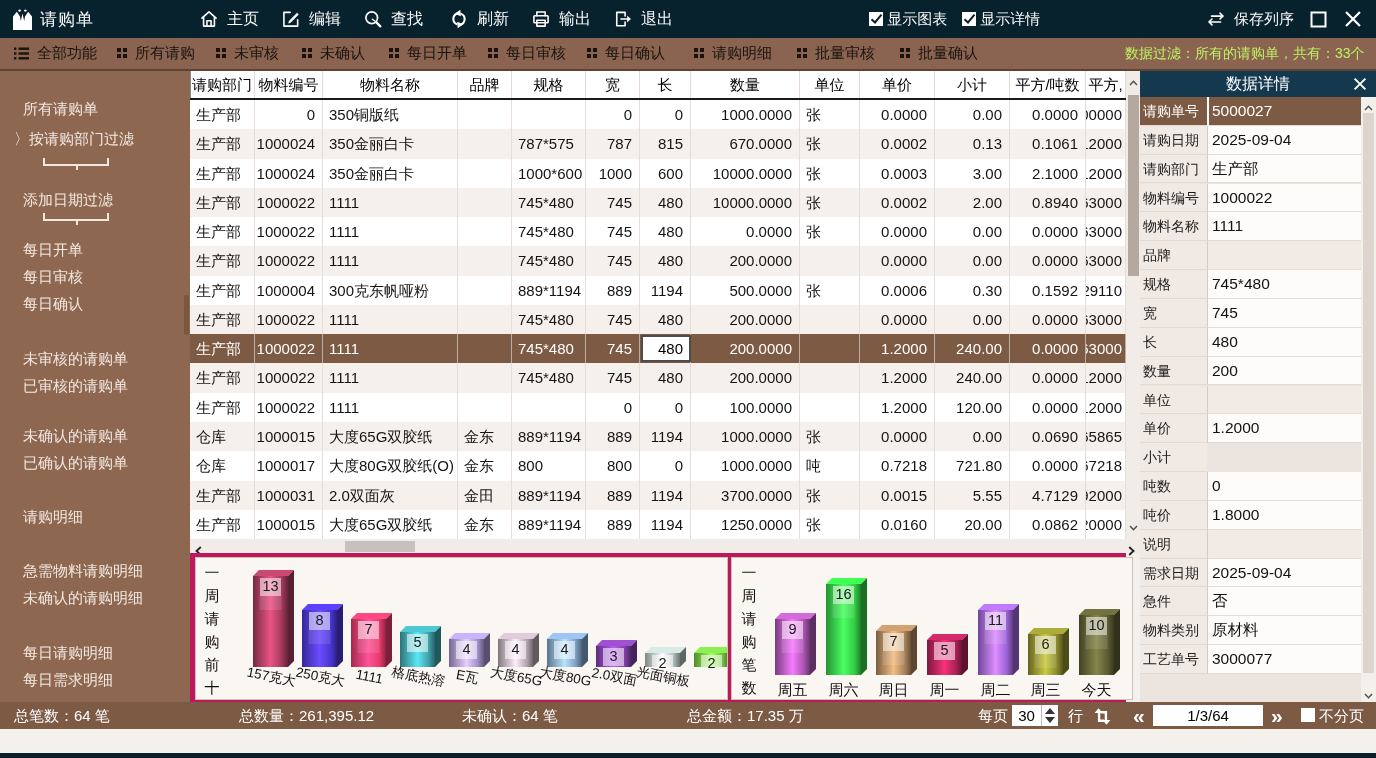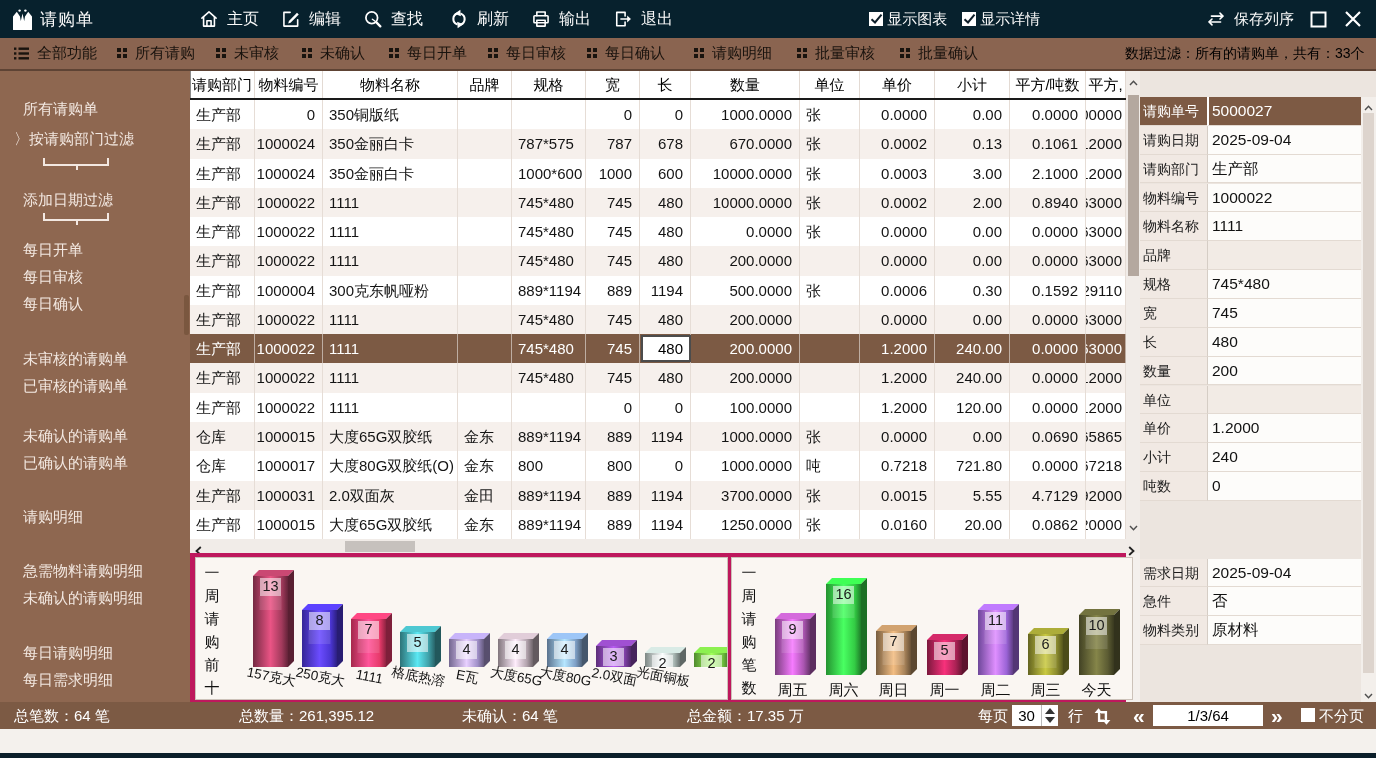--- a/index.html
+++ b/index.html
@@ -187,21 +187,21 @@
           </g>
         </svg>批量审核</div>
 <div class="bmenu" style="left:900px"><svg class="ic" width="11" height="11" viewBox="0 0 11 11">
           <g fill="#19130e">
             <rect x="0" y="0" width="4" height="4"></rect>
             <rect x="6" y="0" width="4" height="4"></rect>
             <rect x="0" y="6" width="4" height="4"></rect>
             <rect x="6" y="6" width="4" height="4"></rect>
           </g>
         </svg>批量确认</div>
-<div class="bmenu" style="left:1125px;color:#000000;font-size:14px">数据过滤：所有的请购单，共有：33个</div>
+<div class="bmenu" style="left:1125px;color:#bef264;font-size:14px">数据过滤：所有的请购单，共有：33个</div>
 </div>
 <div id="sidebar" class="abs">
 <div class="snav" style="left:23px;top:29px">所有请购单</div>
 <div class="snav" style="left:14px;top:59px">〉按请购部门过滤</div>
 <div class="snav" style="left:23px;top:120px">添加日期过滤</div>
 <div class="snav" style="left:23px;top:170px">每日开单</div>
 <div class="snav" style="left:23px;top:197px">每日审核</div>
 <div class="snav" style="left:23px;top:224px">每日确认</div>
 <div class="snav" style="left:23px;top:279px">未审核的请购单</div>
 <div class="snav" style="left:23px;top:306px">已审核的请购单</div>
@@ -247,21 +247,21 @@
 <div class="cell cr" style="left:820px;width:76px">0.0000</div>
 <div class="cell cr" style="left:896px;width:40px;direction:rtl;padding-right:3px">00000</div>
 </div>
 <div class="row" style="top:58.27px;background:#f6f0ec">
 <div class="cell cl" style="left:0px;width:65px">生产部</div>
 <div class="cell cr" style="left:65px;width:68px">1000024</div>
 <div class="cell cl" style="left:133px;width:135px">350金丽白卡</div>
 <div class="cell cl" style="left:268px;width:54px"></div>
 <div class="cell cl" style="left:322px;width:74px">787*575</div>
 <div class="cell cr" style="left:396px;width:54px">787</div>
-<div class="cell cr" style="left:450px;width:51px">678</div>
+<div class="cell cr" style="left:450px;width:51px">815</div>
 <div class="cell cr" style="left:501px;width:109px">670.0000</div>
 <div class="cell cl" style="left:610px;width:60px">张</div>
 <div class="cell cr" style="left:670px;width:75px">0.0002</div>
 <div class="cell cr" style="left:745px;width:75px">0.13</div>
 <div class="cell cr" style="left:820px;width:76px">0.1061</div>
 <div class="cell cr" style="left:896px;width:40px;direction:rtl;padding-right:3px">12000</div>
 </div>
 <div class="row" style="top:87.54px;background:#fff">
 <div class="cell cl" style="left:0px;width:65px">生产部</div>
 <div class="cell cr" style="left:65px;width:68px">1000024</div>
@@ -700,20 +700,23 @@
             <polygon points="382,57 388,51 388,111 382,117" fill="#32321c"></polygon>
             <rect x="347" y="57" width="35" height="60" fill="url(#g400_6)"></rect>
             <rect x="354" y="59" width="21" height="18" fill="#fff" opacity="0.55"></rect>
             <rect x="353.5" y="77" width="22" height="14" fill="#fff" opacity="0.12"></rect>
             <text x="364.5" y="72" font-size="14.5" fill="#1a1a1a" text-anchor="middle" font-family="Liberation Sans,sans-serif">10</text>
             <text x="364.5" y="137" font-size="15" fill="#111" text-anchor="middle" font-family="Liberation Sans,sans-serif">今天</text>
           </svg></div>
 </div>
 </div>
 <div id="detail" class="abs">
+<div id="dhead">数据详情<svg class="abs" style="right:9px;top:6px" width="14" height="14" viewBox="0 0 13 13">
+          <path d="M1.5 1.5 L11.5 11.5 M11.5 1.5 L1.5 11.5" stroke="#fff" stroke-width="1.8"></path>
+        </svg></div>
 <div class="drow" style="top:26.00px">
         <div class="dlab" style="background:#7d5a44;color:#fff">请购单号</div>
         <div class="dval" style="background:#7d5a44;color:#fff;border-left:2px solid #fff;padding-left:3px">5000027</div>
       </div>
 <div class="drow" style="top:54.85px">
         <div class="dlab" style="">请购日期</div>
         <div class="dval" style="">2025-09-04</div>
       </div>
 <div class="drow" style="top:83.70px">
         <div class="dlab" style="">请购部门</div>
@@ -750,37 +753,48 @@
 <div class="drow" style="top:314.50px">
         <div class="dlab" style="">单位</div>
         <div class="dval" style="background:#f2ebe5"></div>
       </div>
 <div class="drow" style="top:343.35px">
         <div class="dlab" style="">单价</div>
         <div class="dval" style="">1.2000</div>
       </div>
 <div class="drow" style="top:372.20px">
         <div class="dlab" style="">小计</div>
-        <div class="dval" style="">240</div>
       </div>
 <div class="drow" style="top:401.05px">
         <div class="dlab" style="">吨数</div>
         <div class="dval" style="">0</div>
       </div>
+<div class="drow" style="top:429.90px">
+        <div class="dlab" style="">吨价</div>
+        <div class="dval" style="">1.8000</div>
+      </div>
+<div class="drow" style="top:458.75px">
+        <div class="dlab" style="">说明</div>
+        <div class="dval" style="background:#f2ebe5"></div>
+      </div>
 <div class="drow" style="top:487.60px">
         <div class="dlab" style="">需求日期</div>
         <div class="dval" style="">2025-09-04</div>
       </div>
 <div class="drow" style="top:545.30px">
         <div class="dlab" style="">物料类别</div>
         <div class="dval" style="">原材料</div>
       </div>
 <div class="drow" style="top:516.45px">
         <div class="dlab" style="">急件</div>
         <div class="dval" style="">否</div>
+      </div>
+<div class="drow" style="top:574.15px">
+        <div class="dlab" style="">工艺单号</div>
+        <div class="dval" style="">3000077</div>
       </div>
 <div class="abs" style="left:221px;top:26px;width:15px;height:605px;background:#f3efeb">
 <div class="arr" style="top:4px"><svg width="9" height="6" viewBox="0 0 9 6">
             <path d="M1 5 L4.5 1.2 L8 5" fill="none" stroke="#4f4f4f" stroke-width="1.4"></path>
           </svg></div>
 <div class="arr" style="top:592px"><svg width="9" height="6" viewBox="0 0 9 6">
             <path d="M1 1 L4.5 4.8 L8 1" fill="none" stroke="#4f4f4f" stroke-width="1.4"></path>
           </svg></div>
 <div class="abs" style="left:2px;top:16px;width:11px;height:560px;background:#ddd4cd"></div>
 </div>

